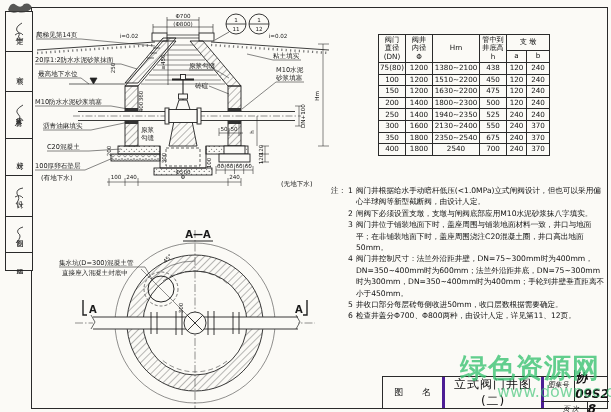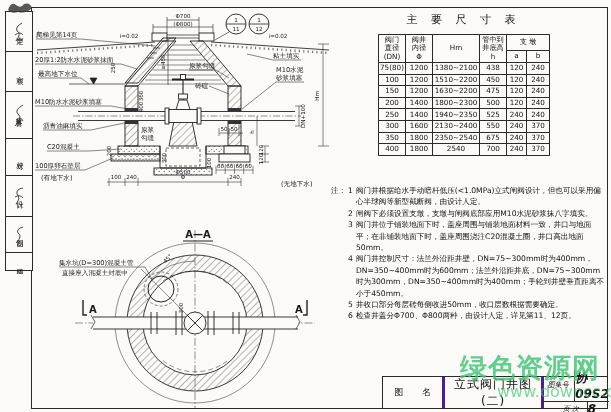--- a/index.html
+++ b/index.html
@@ -315,21 +315,20 @@
       <text class="lbl" x="26" y="57">集水坑(D=300)混凝土管</text>
       <text class="lbl" x="29" y="67">直接座入混凝土封底中</text>
       <path d="M26 59 L112 59 L119 71" stroke="#222" stroke-width="0.55" fill="none"></path>
       <text class="big" x="56" y="105">A</text>
       <path d="M50 92 L50 107 L54 107" stroke="#222" stroke-width="1.4" fill="none"></path>
       <text class="big" x="262" y="105">A</text>
       <path d="M274 92 L274 107 L270 107" stroke="#222" stroke-width="1.4" fill="none"></path>
     </g>
   </svg>
 
-  <div class="tbl-title">主 要 尺 寸 表</div>
   <table class="dims">
     <colgroup>
         <col style="width:27px">
         <col style="width:27px">
         <col style="width:47px">
         <col style="width:27px">
         <col style="width:20px">
         <col style="width:23px">
       </colgroup>
     <tbody>

